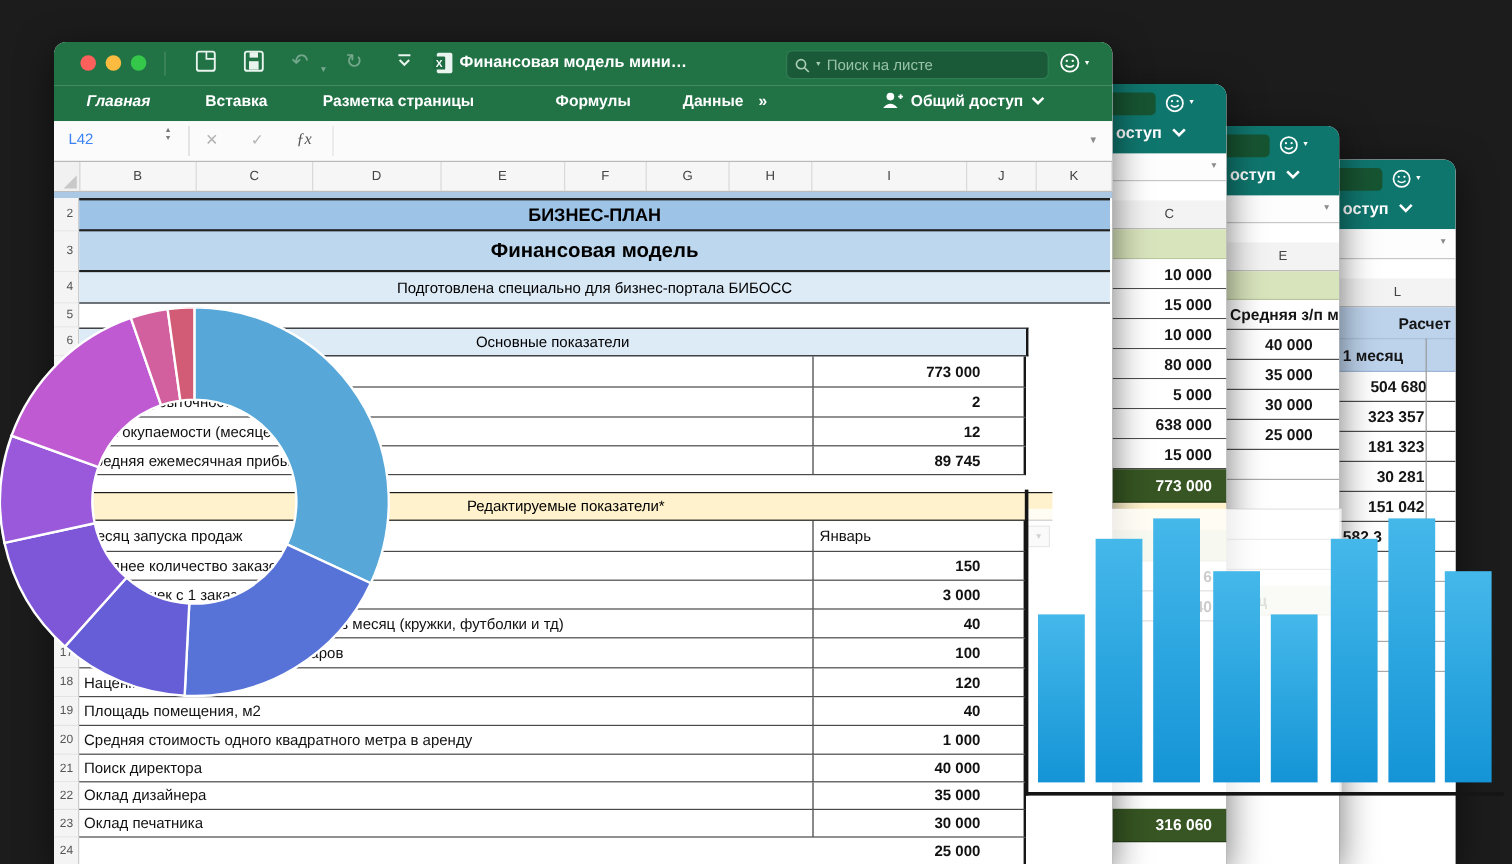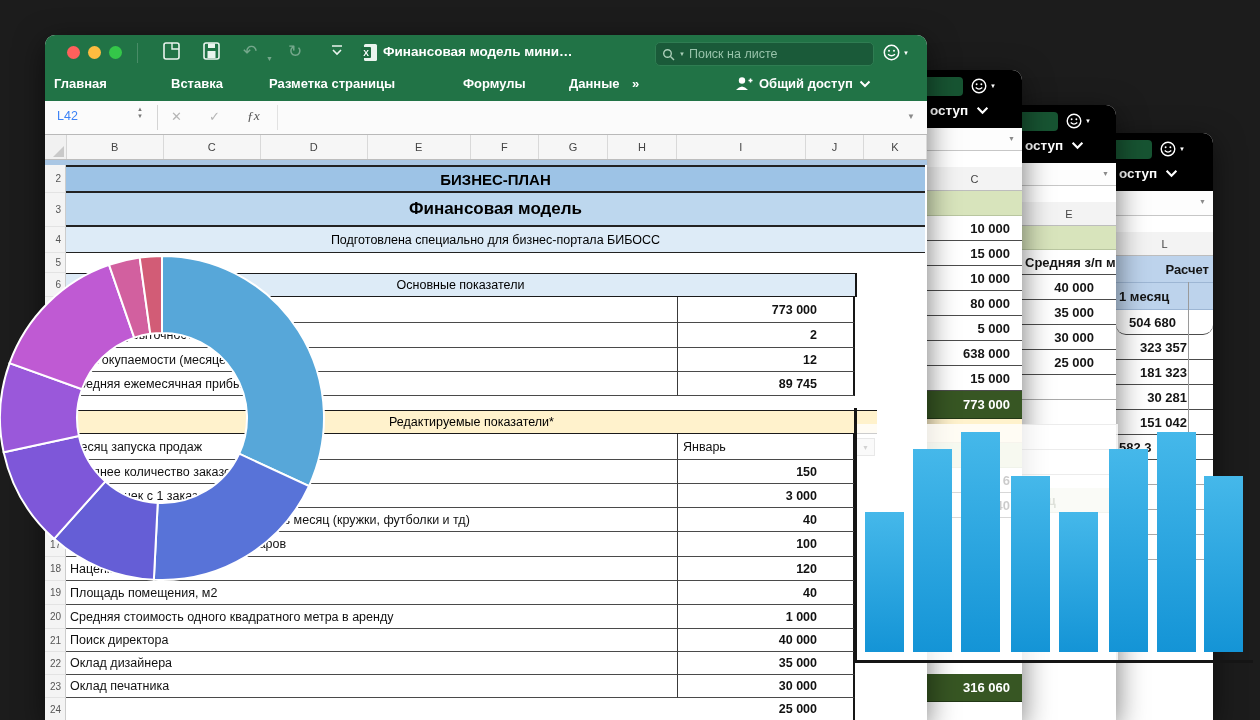--- a/index.html
+++ b/index.html
@@ -44,21 +44,21 @@
   .mrg{position:absolute;left:0;top:0;bottom:0;display:flex;align-items:center;justify-content:center;}
   .lab{position:absolute;left:0;top:0;bottom:0;width:612px;border-right:1px solid #3a3a3a;border-bottom:1px solid #4a4a4a;
        font-size:12.5px;color:#111;display:flex;align-items:center;padding-left:4px;box-sizing:border-box;white-space:nowrap;overflow:hidden;}
   .val{position:absolute;left:612px;top:0;bottom:0;width:177px;border-right:2px solid #161616;border-bottom:1px solid #4a4a4a;
        font-size:12.5px;font-weight:600;color:#111;display:flex;align-items:center;justify-content:flex-end;padding-right:36px;box-sizing:border-box;}
   .val.left{justify-content:flex-start;padding-left:5px;font-weight:400;}
   .ddbtn{position:absolute;left:790px;top:4px;width:17px;height:16px;background:#e9e9e9;border:1px solid #979797;
          display:flex;align-items:center;justify-content:center;font-size:7px;color:#333;}
   
   .mini{border-radius:0 10px 0 0;overflow:hidden;}
-  .mini .mhead{position:relative;height:58px;background:#000000;}
+  .mini .mhead{position:relative;height:58px;background:#0f766e;}
   .mini .pill{position:absolute;left:0;top:7px;width:36px;height:19px;background:#175432;border-radius:0 4px 4px 0;}
   .mini .msmile{position:absolute;left:44px;top:8px;display:flex;align-items:center;gap:3px;color:#fff;}
   .mini .mshare{position:absolute;left:3px;top:33px;color:#fff;font-size:13.5px;font-weight:700;display:flex;gap:8px;align-items:center;}
   .mini .mformula{height:22px;background:#fdfdfd;border-bottom:1px solid #c7c7c7;position:relative;}
   .mini .mformula span{position:absolute;right:7px;top:7px;font-size:7px;color:#8a8a8a;}
   .mini .mgap{height:16px;background:#fff;}
   .mrow{position:relative;box-sizing:border-box;font-size:13px;color:#151515;display:flex;align-items:center;}
   .mrow.colhead2{background:#f3f3f3;border-bottom:1px solid #bdbdbd;justify-content:center;font-size:11px;color:#444;}
   .mrow.green{background:#d8e4bc;border-bottom:1px solid #b9c6a0;}
   .mrow.green2{background:#e7eed9;border-bottom:1px solid #c3cdb2;color:#6a7a5a;font-weight:700;padding-left:4px;}
@@ -145,21 +145,21 @@
         <svg width="18" height="15" viewBox="0 0 18 15">
             <circle cx="7" cy="4.5" r="3.2" fill="#fff"></circle>
             <path d="M1 14 q6 -7 12 0 z" fill="#fff"></path>
             <path d="M13.5 4.5 h4 M15.5 2.5 v4" stroke="#fff" stroke-width="1.5"></path>
           </svg>
         <span>Общий доступ</span>
         <svg width="12" height="8" viewBox="0 0 12 8">
             <path d="M1.5 1.5 L6 6 L10.5 1.5" fill="none" stroke="#fff" stroke-width="2"></path>
           </svg>
       </div>
-    <span class="rtab" style="left: 9px;">Главная</span>
+    <span class="rtab" style="left: 27px; font-style: italic;">Главная</span>
         <span class="rtab" style="left: 126px;">Вставка</span>
         <span class="rtab" style="left: 224px;">Разметка страницы</span>
         <span class="rtab" style="left: 418px;">Формулы</span>
         <span class="rtab" style="left: 524px;">Данные</span>
         <span class="rtab" style="left: 587px;">»</span>
       </div>
 
     <div class="formulabar">
       <span class="namebox">L42</span>
       <span class="steppers">
@@ -441,21 +441,21 @@
             </svg>
           </div>
         </div>
         <div class="mformula" style="height: 24px;">
           <span>▼</span>
         </div>
         <div class="mgap"></div>
         <div class="mrow colhead2" style="height: 24px;">L</div>
         <div class="mrow blue" style="height: 27px; justify-content: flex-end; padding-right: 4px;">Расчет</div>
         <div class="mrow blue" style="height: 27px; padding-left: 3px;">1 месяц</div>
-        <div class="mrow num" style="height: 25px; padding-right: 37px; border-radius: 10px;">504 680</div>
+        <div class="mrow num" style="height: 25px; padding-right: 24px;">504 680</div>
         <div class="mrow num" style="height: 25px; padding-right: 26px;">323 357</div>
         <div class="mrow num" style="height: 25px; padding-right: 26px;">181 323</div>
         <div class="mrow num" style="height: 25px; padding-right: 26px;">30 281</div>
         <div class="mrow num" style="height: 25px; padding-right: 26px;">151 042</div>
         <div class="mrow numl" style="height: 25px;">582 3</div>
         <div class="mrow blankline" style="height: 25px;"></div>
         <div class="mrow blankline" style="height: 25px;"></div>
         <div class="mrow blankline" style="height: 25px;"></div>
         <div class="mrow blankline" style="height: 25px;"></div>
         <div class="mrow blank" style="height: 100px;"></div>

